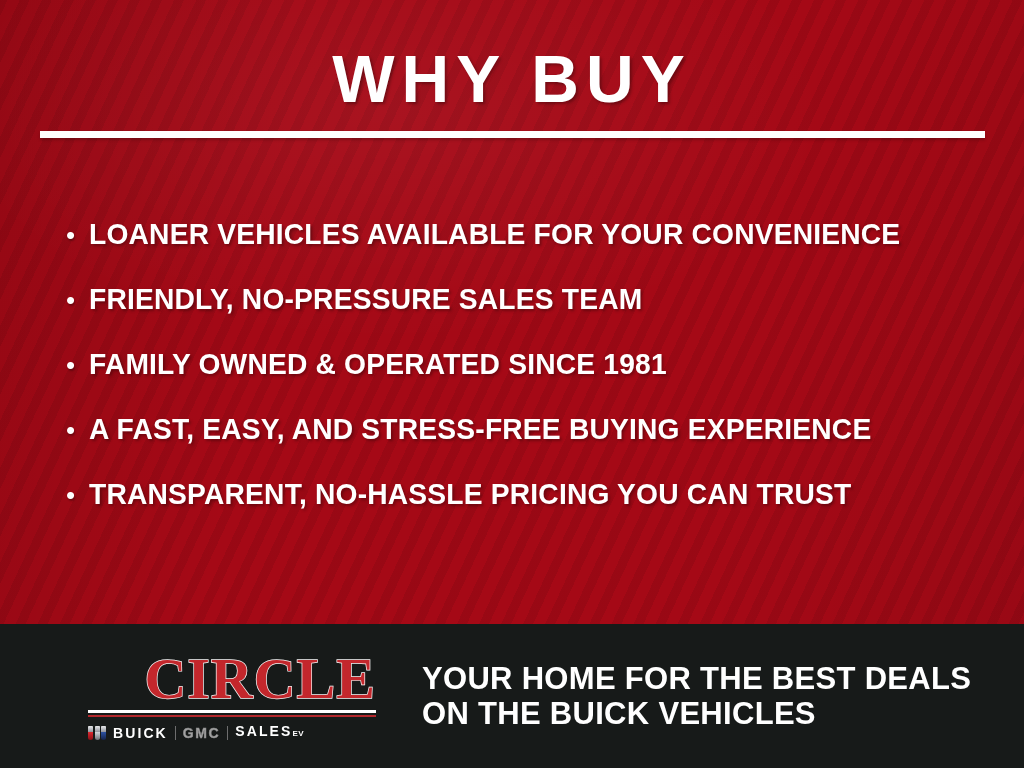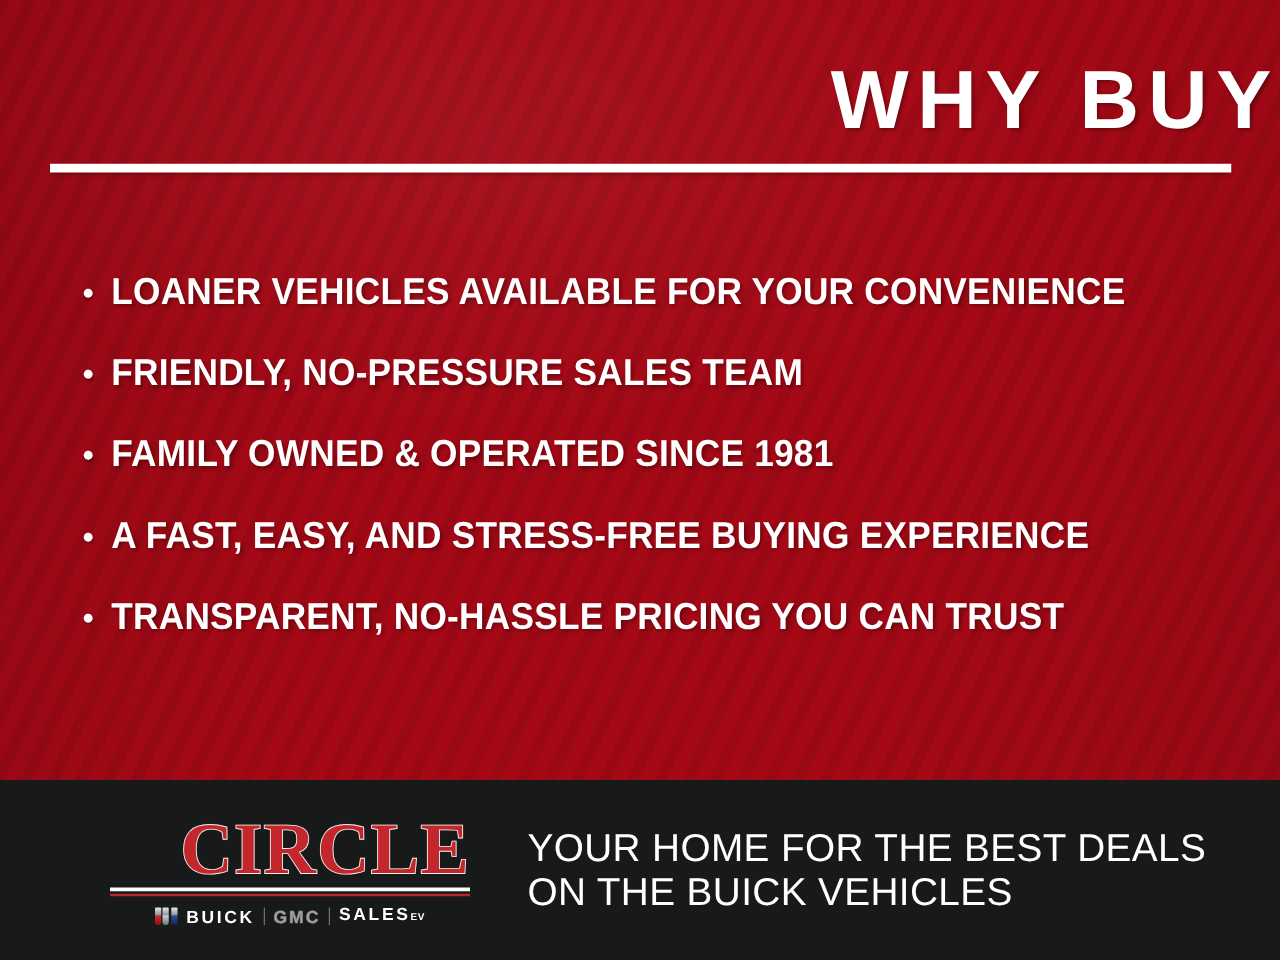--- a/index.html
+++ b/index.html
@@ -41,21 +41,21 @@
       radial-gradient(ellipse 70% 60% at 38% 18%, rgba(255,255,255,0.045) 0%, rgba(255,255,255,0) 62%),
       linear-gradient(100deg, rgba(0,0,0,0.10) 0%, rgba(0,0,0,0) 28%, rgba(0,0,0,0) 72%, rgba(0,0,0,0.07) 100%);
     pointer-events:none;
   }
   #hero-inner { position:relative; width:100%; height:100%; }
 
   
   .title {
     position:absolute;
     top:44px; left:0; right:0;
-    text-align:right;
+    text-align:center;
     color:#ffffff;
     font-family:"Liberation Sans", sans-serif;
     font-weight:bold;
     font-size:66px;
     line-height:70px;
     letter-spacing:7px;
     text-shadow:2px 2px 3px rgba(0,0,0,0.30);
     white-space:nowrap;
   }
   .title-rule {
@@ -130,21 +130,21 @@
     text-shadow:0 0 1px rgba(255,255,255,0.6);
     white-space:nowrap;
   }
   .logo-rule-white {
     width:100%; height:3px; background:#ffffff; margin-top:3px;
   }
   .logo-rule-red {
     width:100%; height:2px; background:#b4272c; margin-top:2px;
   }
   .brand-row {
-    display:flex; align-items:center; justify-content:center;
+    display:flex; align-items:center; 
     gap:7px; margin-top:7px;
   }
   .tri-shield { display:flex; gap:1.5px; align-items:flex-end; }
   .tri-shield .sh {
     width:5px; height:14px;
     border-radius:1px 1px 3px 3px;
   }
   .sh.s1 { background:linear-gradient(180deg,#e8e8ea 0%,#8c8f97 45%,#d8262e 46%,#8a1016 100%); }
   .sh.s2 { background:linear-gradient(180deg,#e8e8ea 0%,#8c8f97 45%,#cfd2d8 46%,#6d7077 100%); }
   .sh.s3 { background:linear-gradient(180deg,#e8e8ea 0%,#8c8f97 45%,#2b4f9e 46%,#14224a 100%); }
@@ -167,21 +167,21 @@
   }
   .brand-word .ev {
     font-size:8px; letter-spacing:0.5px; vertical-align:baseline;
   }
 
   
   .tagline {
     margin-left:46px;
     color:#ffffff;
     font-family:"Liberation Sans", sans-serif;
-    font-weight:normal;
+    font-weight:bold;
     font-size:31px;
     line-height:35px;
     letter-spacing:0.3px;
     white-space:nowrap;
   }
 </style>
 </head>
 <body>
 
 <div id="slide">

